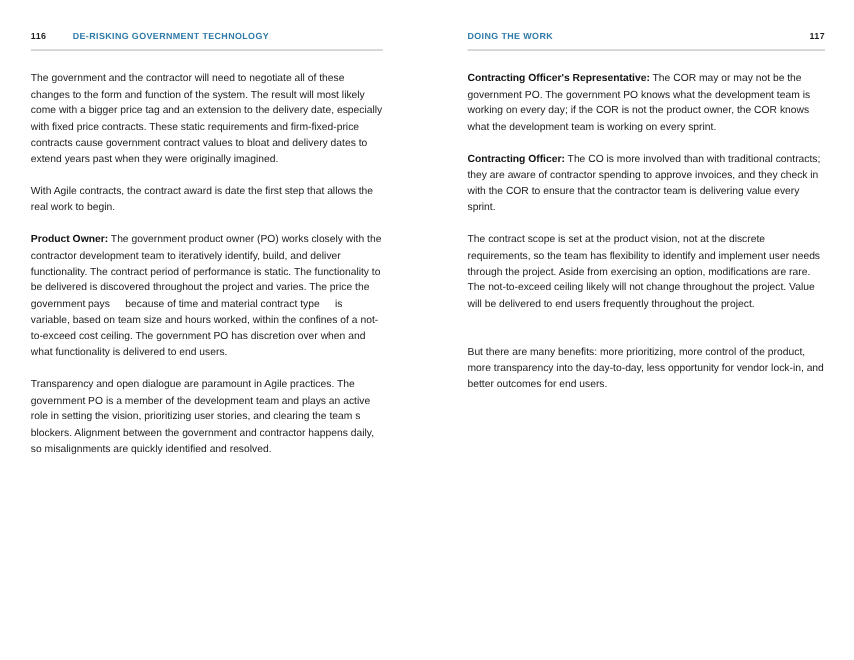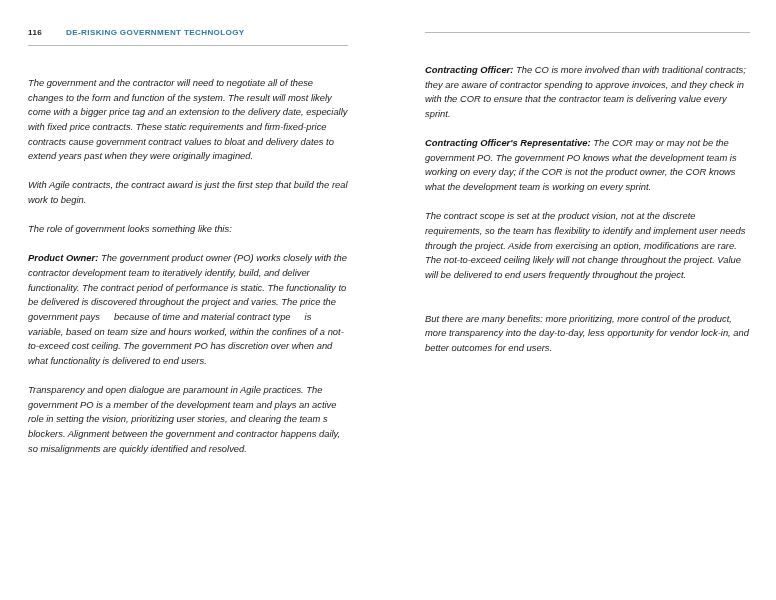--- a/index.html
+++ b/index.html
@@ -64,26 +64,25 @@
     text-align: right;
   }
   .rule {
     margin-top: 4px;
     height: 1px;
     background: #b9b9b9;
   }
 
   
   .body {
-    margin-top: 30px;
+    margin-top: 18px;
     font-size: 9.4px;
     line-height: 14.65px;
     color: #1a1a1a;
     text-align: left;
-    font-style: italic;
   }
   .body p {
     margin: 0 0 14.5px 0;
   }
   .body p.tight {
     margin-bottom: 0;
   }
   .lead {
     font-weight: bold;
     color: #111111;
@@ -117,40 +116,43 @@
       <span class="title">DE-RISKING GOVERNMENT TECHNOLOGY</span>
     </div>
     <div class="rule"></div>
 
     <div class="body">
 
       <p>The government and the contractor will need to negotiate all of these changes to the form and function of the system. The result will most likely come with a bigger price tag and an extension to the delivery date, especially with fixed price contracts. These static requirements and firm-fixed-price contracts cause government contract values to bloat and delivery dates to extend years past when they were originally imagined.</p>
 
 
 
-      <p class="after-heading">With Agile contracts, the contract award is just the first step that build the real work to begin.</p>
+      <p class="after-heading">With Agile contracts, the contract award is date the first step that allows the real work to begin.</p>
 
-      <p>The role of government looks something like this:</p>
 
       <p><span class="lead">Product Owner:</span><span> The government product owner (PO) works closely with the contractor development team to iteratively identify, build, and deliver functionality. The contract period of performance is static. The functionality to be delivered is discovered throughout the project and varies. The price the government pays</span><span class="gap"></span><span>because of time and material contract type</span><span class="gap"></span><span>is variable, based on team size and hours worked, within the confines of a not-to-exceed cost ceiling. The government PO has discretion over when and what functionality is delivered to end users.</span></p>
 
       <p class="tight">Transparency and open dialogue are paramount in Agile practices. The government PO is a member of the development team and plays an active role in setting the vision, prioritizing user stories, and clearing the team s blockers. Alignment between the government and contractor happens daily, so misalignments are quickly identified and resolved.</p>
 
     </div>
   </div>
 
   <div class="page page-right">
 
+    <div class="runhead runhead-right">
+      <span class="title">DOING THE WORK</span>
+      <span class="folio">117</span>
+    </div>
     <div class="rule"></div>
 
     <div class="body">
 
+      <p><span class="lead">Contracting Officer's Representative:</span><span> The COR may or may not be the government PO. The government PO knows what the development team is working on every day; if the COR is not the product owner, the COR knows what the development team is working on every sprint.</span></p>
+
       <p><span class="lead">Contracting Officer:</span><span> The CO is more involved than with traditional contracts; they are aware of contractor spending to approve invoices, and they check in with the COR to ensure that the contractor team is delivering value every sprint.</span></p>
-
-      <p><span class="lead">Contracting Officer's Representative:</span><span> The COR may or may not be the government PO. The government PO knows what the development team is working on every day; if the COR is not the product owner, the COR knows what the development team is working on every sprint.</span></p>
 
       <p style="margin-bottom:29px">The contract scope is set at the product vision, not at the discrete requirements, so the team has flexibility to identify and implement user needs through the project. Aside from exercising an option, modifications are rare. The not-to-exceed ceiling likely will not change throughout the project. Value will be delivered to end users frequently throughout the project.</p>
 
 
       <p class="tight">But there are many benefits: more prioritizing, more control of the product, more transparency into the day-to-day, less opportunity for vendor lock-in, and better outcomes for end users.</p>
 
     </div>
   </div>
 
 </div>

